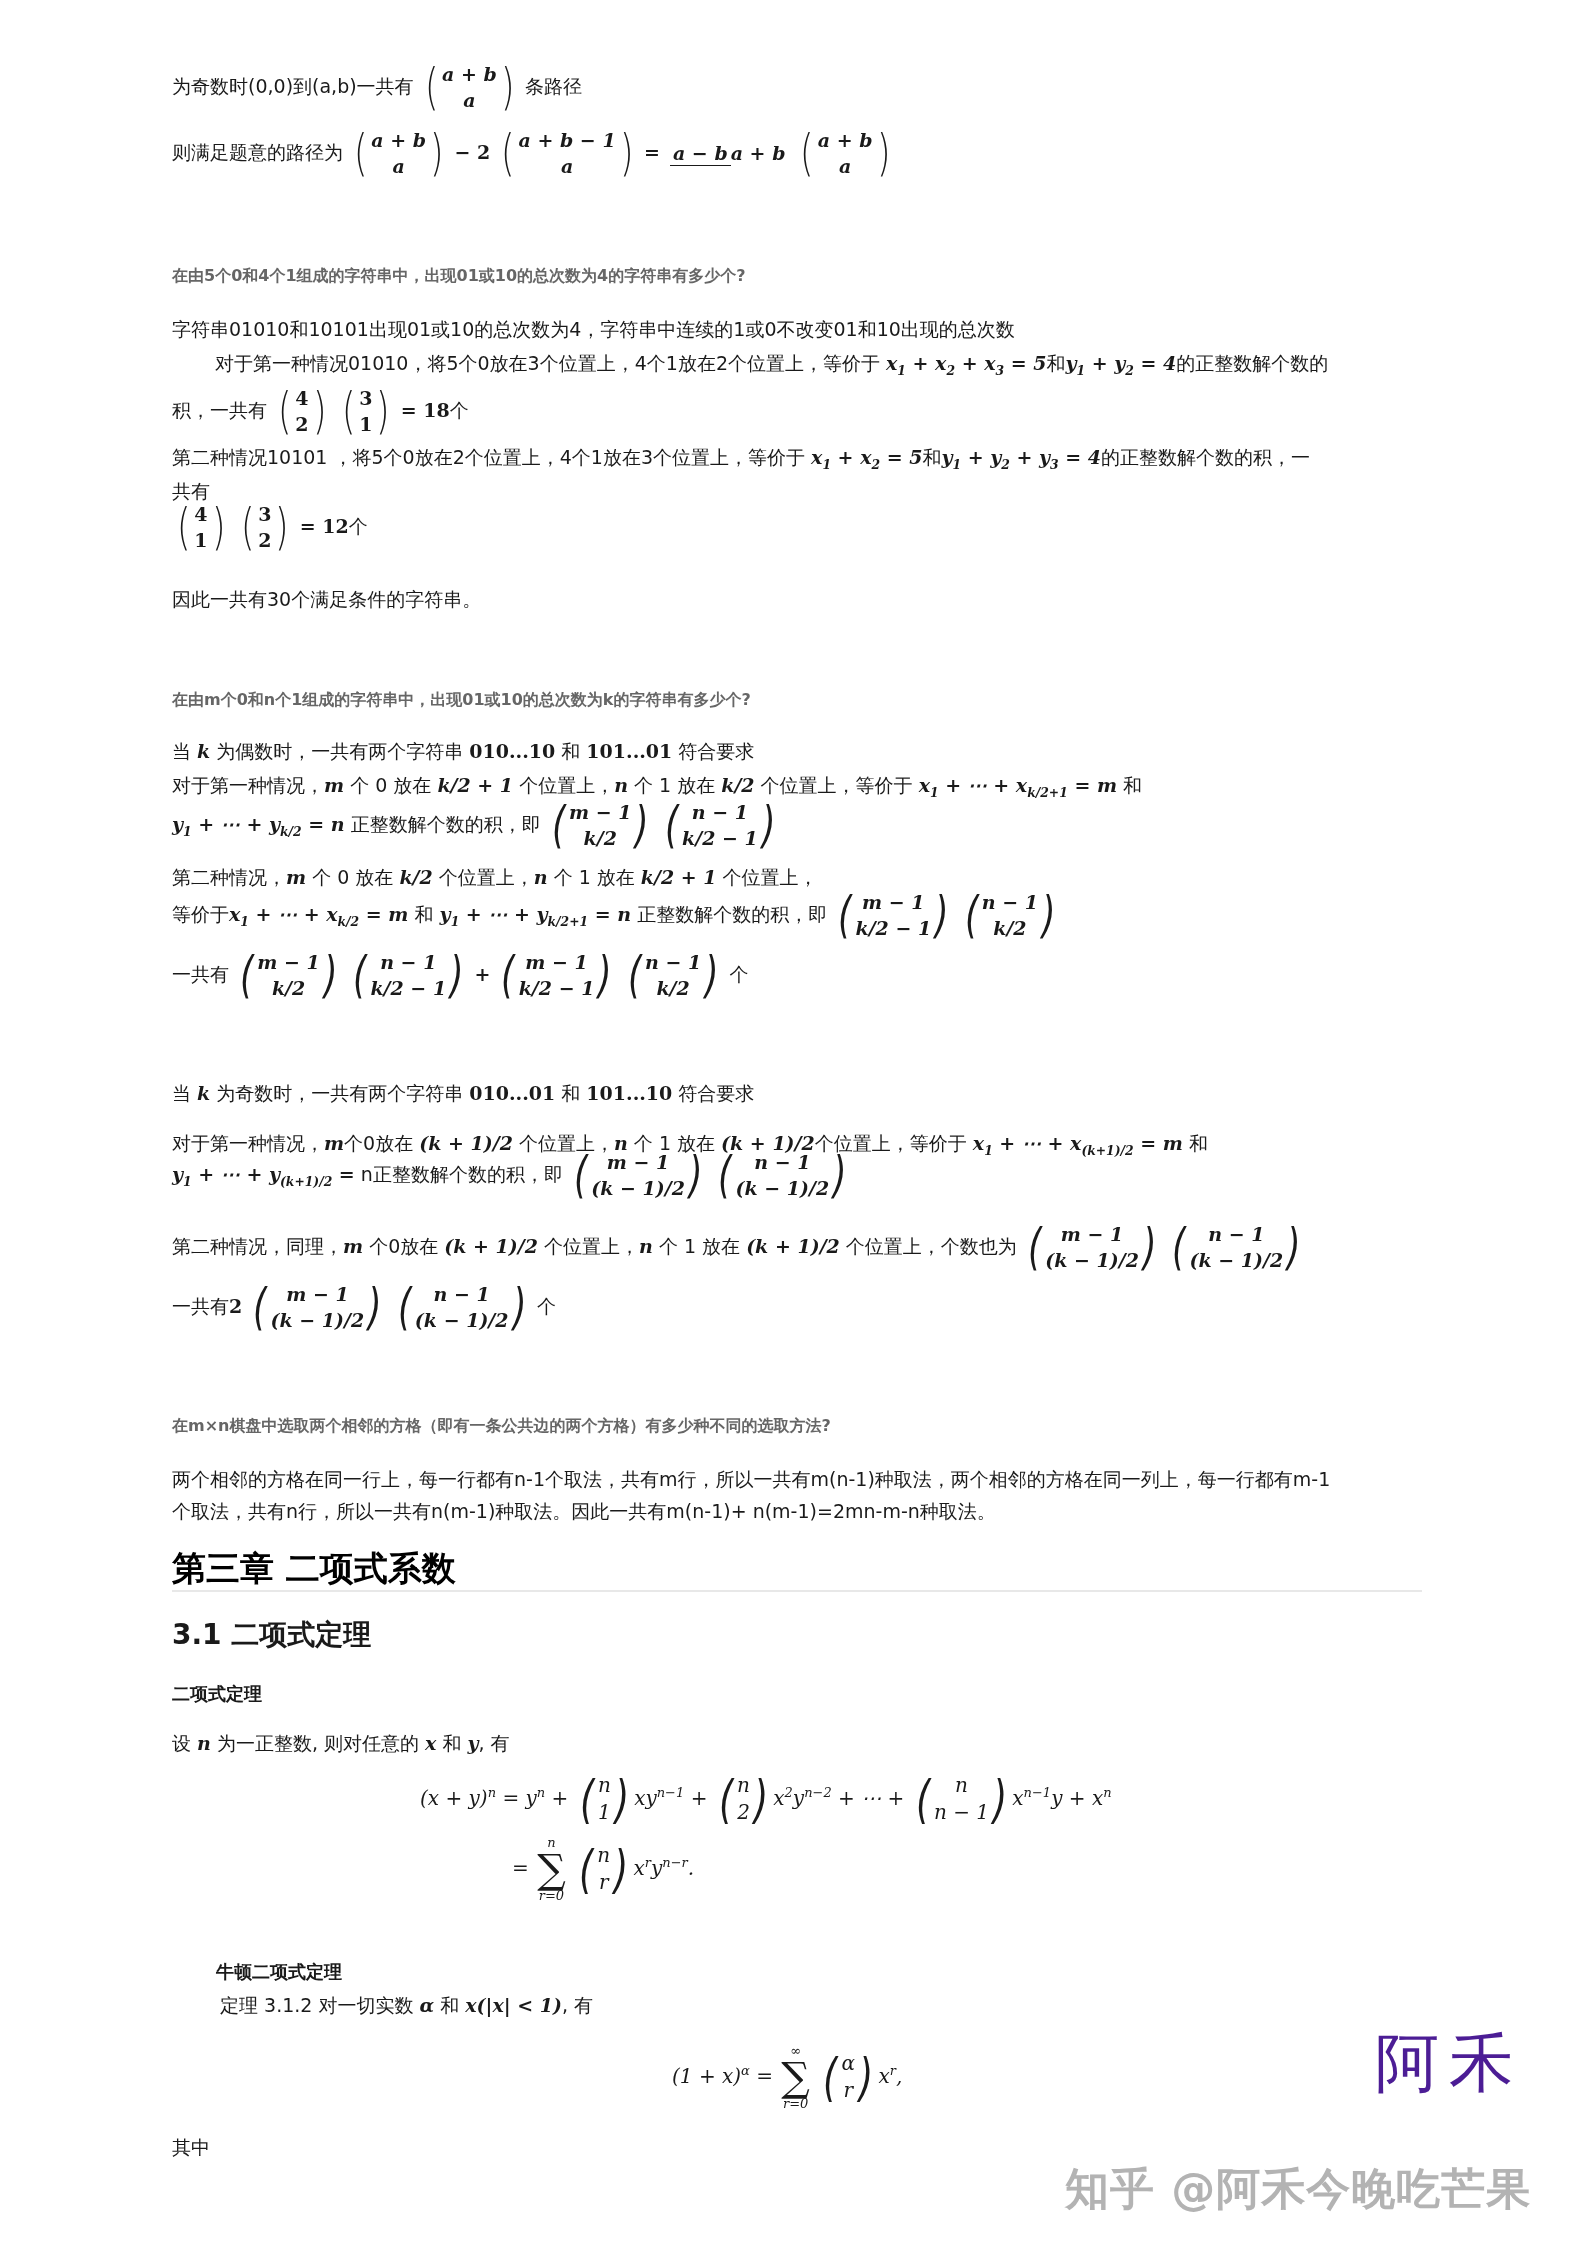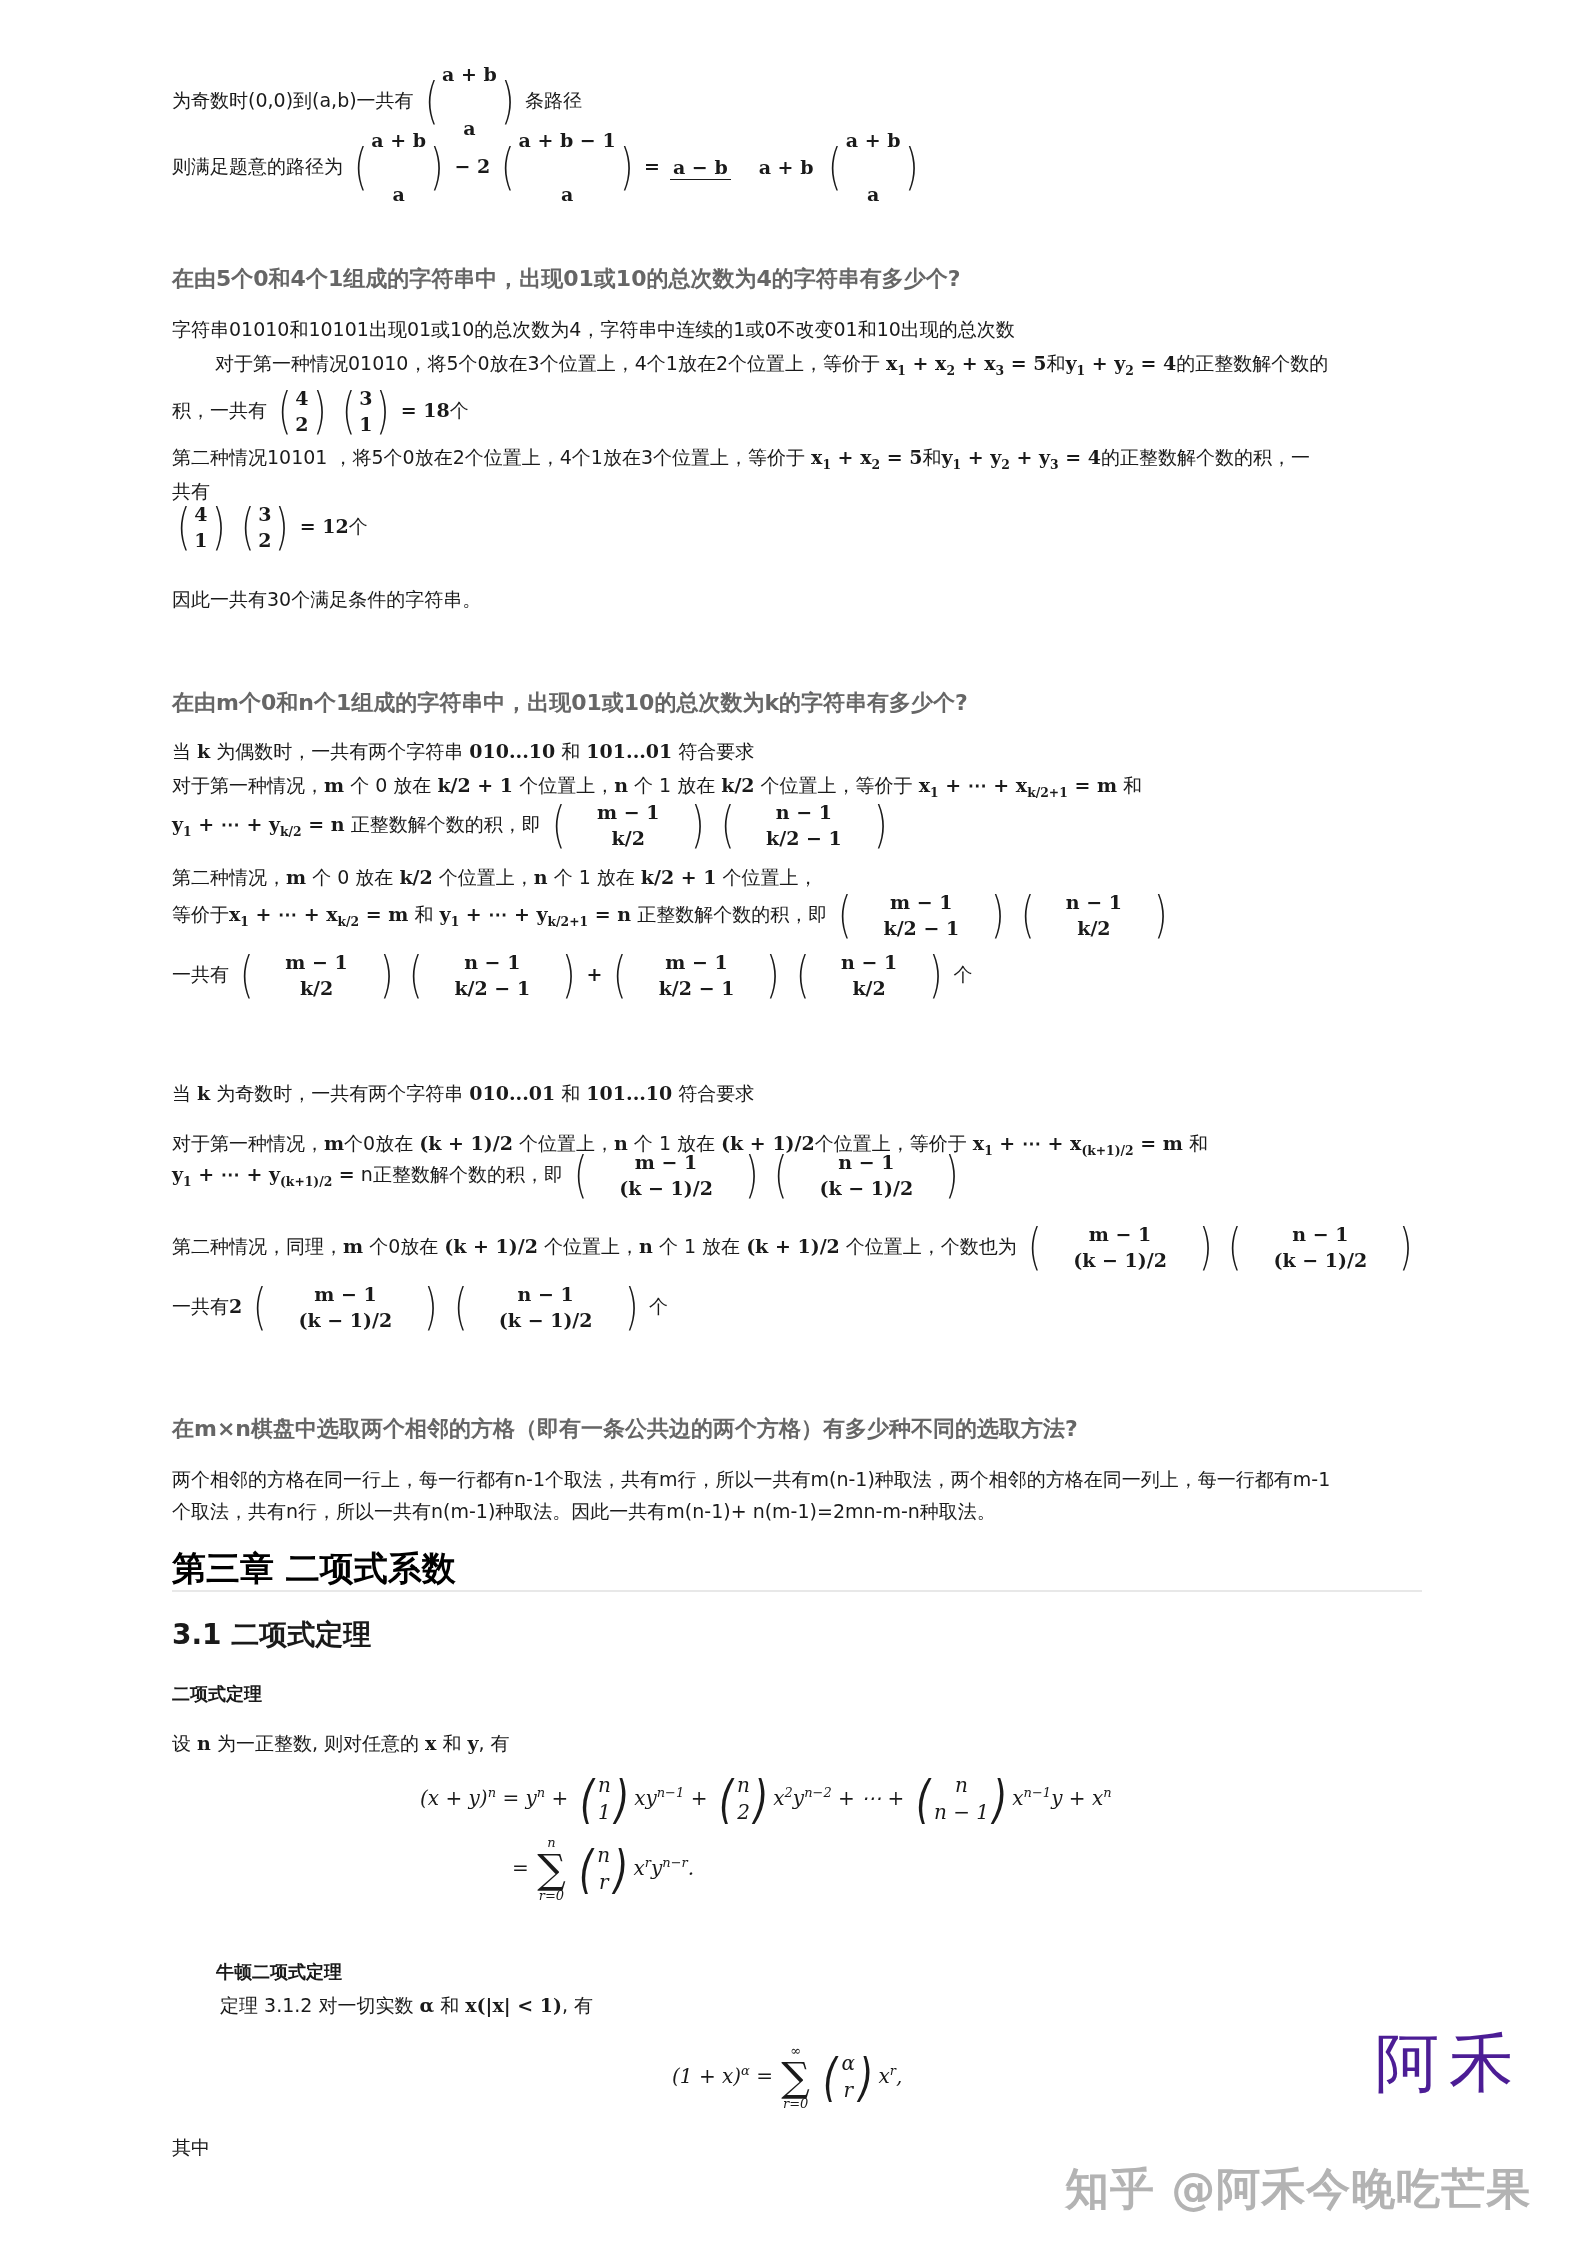--- a/index.html
+++ b/index.html
@@ -3,22 +3,22 @@
 <meta charset="utf-8">
 <style>
   html, body { margin: 0; padding: 0; background: #ffffff; }
   body {
     width: 1587px; height: 2245px; position: relative; overflow: hidden;
     font-family: "DejaVu Sans", "Liberation Sans", sans-serif;
     color: #1a1a1a;
   }
   .page { position: absolute; left: 172px; top: 0; width: 1250px; }
   .line { position: absolute; left: 0; font-size: 19px; white-space: nowrap; line-height: 1.2; }
-  .q { color: #666; font-weight: bold; font-size: 22px; }
-  .m { font-family: "DejaVu Serif", "Liberation Serif", serif; font-weight: bold; gap: 28px; }
+  .q { color: #666; font-weight: bold; font-size: 16px; }
+  .m { font-family: "DejaVu Serif", "Liberation Serif", serif; font-style: italic; font-weight: bold; }
   .mn { font-family: "DejaVu Serif", "Liberation Serif", serif; font-weight: bold; }
   .mr { font-family: "DejaVu Serif", "Liberation Serif", serif; font-style: italic; }
   sub, sup { font-size: 0.65em; }
   .binom { display: inline-flex; align-items: center; vertical-align: middle; margin: 0 2px; }
   .binom .p { font-size: 2.6em; font-weight: 200; line-height: 1; transform: scaleX(0.7); font-family: "DejaVu Sans", sans-serif; }
   .binom .s { display: inline-flex; flex-direction: column; align-items: center; line-height: 1.35; padding: 0 1px; }
   .frac { display: inline-flex; flex-direction: row; align-items: flex-start; vertical-align: middle; margin: 9px 4px; }
   .frac .num { border-bottom: 1.5px solid #1a1a1a; padding: 0 3px; }
   .h1 { position: absolute; left: 0; font-size: 34px; font-weight: bold; color: #000000; }
   .hr { position: absolute; left: 0; width: 1250px; height: 2px; background: #e8e8e8; }

